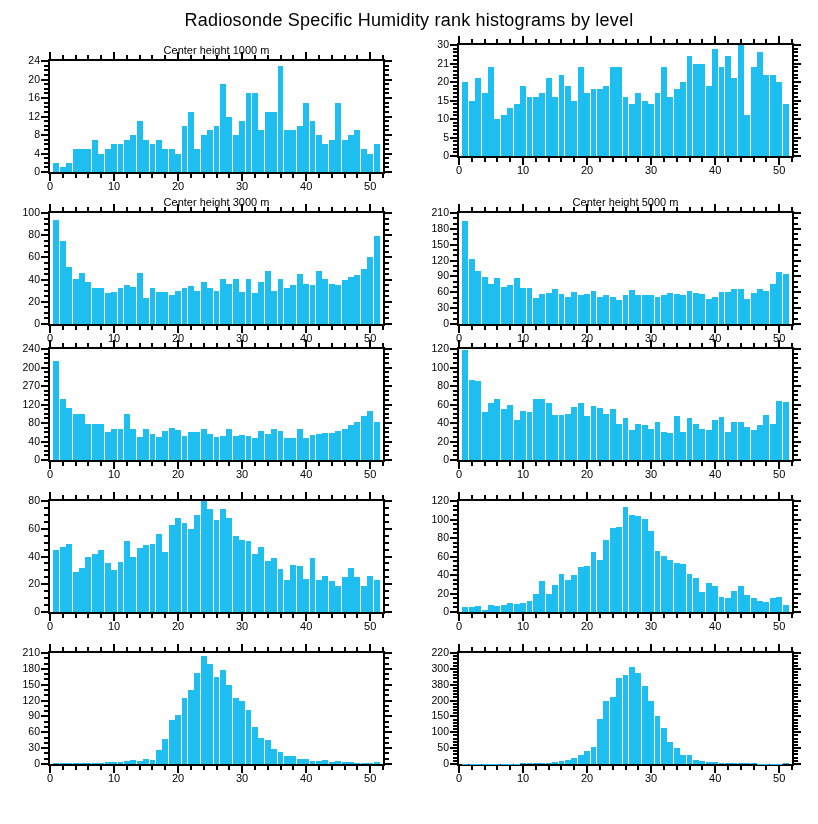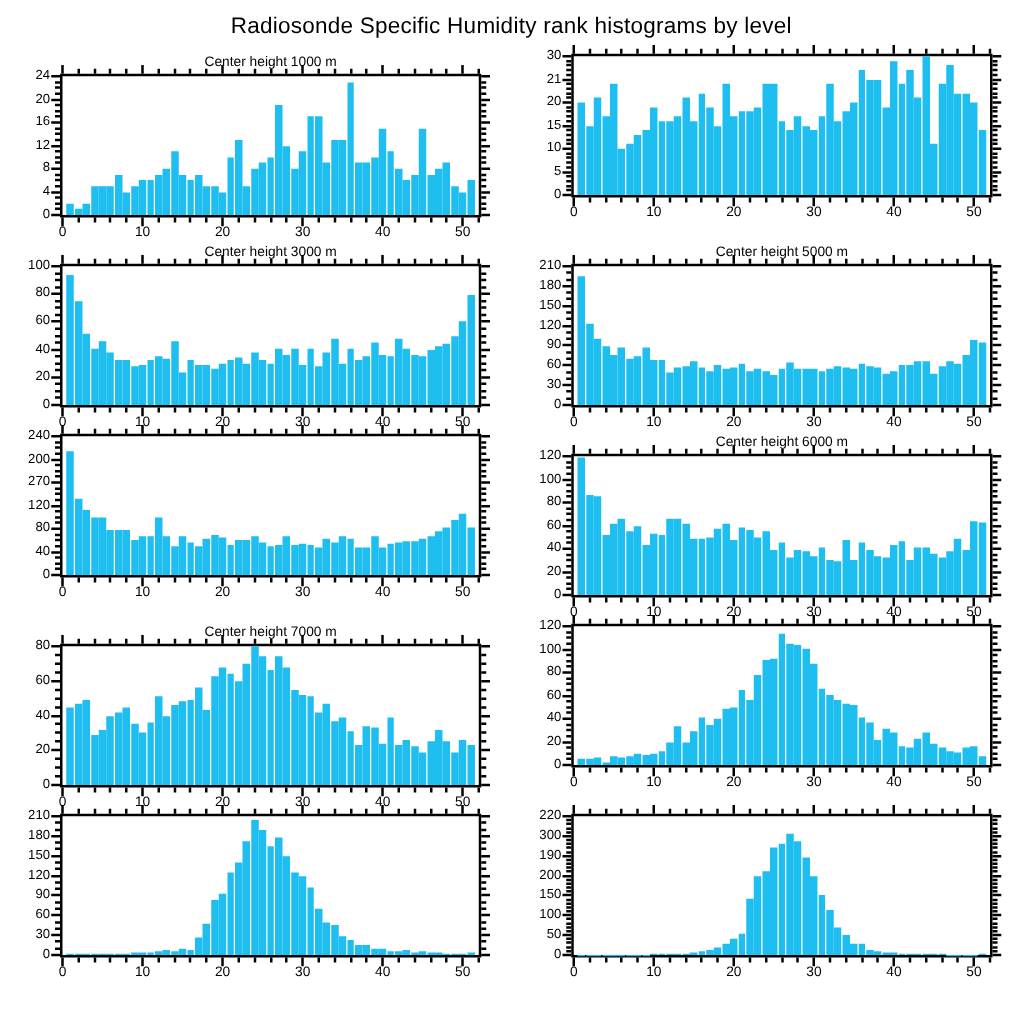--- a/index.html
+++ b/index.html
@@ -910,21 +910,20 @@
           <div class="tick" style="left: 293.577px; bottom: -6px; width: 2px; height: 4px;"></div>
           <div class="tick" style="left: 306.385px; top: -6px; width: 2px; height: 4px;"></div>
           <div class="tick" style="left: 306.385px; bottom: -6px; width: 2px; height: 4px;"></div>
           <div class="tick" style="left: 332px; top: -6px; width: 2px; height: 4px;"></div>
           <div class="tick" style="left: 332px; bottom: -6px; width: 2px; height: 4px;"></div>
         </div>
     </div>
   </div>
 
   <div class="subplot">
-    <div class="sub-title">Center height 6000 m</div>
     <div class="plot-wrap">
       <div class="frame">
           <div class="bar" style="left: 3.46px; width: 5.89px; height: 110.08px; background: rgb(31, 190, 240);"></div>
           <div class="bar" style="left: 9.86px; width: 5.89px; height: 79.55px; background: rgb(31, 190, 240);"></div>
           <div class="bar" style="left: 16.27px; width: 5.89px; height: 78.63px; background: rgb(31, 190, 240);"></div>
           <div class="bar" style="left: 22.67px; width: 5.89px; height: 48.1px; background: rgb(31, 190, 240);"></div>
           <div class="bar" style="left: 29.07px; width: 5.89px; height: 57.35px; background: rgb(31, 190, 240);"></div>
           <div class="bar" style="left: 35.48px; width: 5.89px; height: 61.05px; background: rgb(31, 190, 240);"></div>
           <div class="bar" style="left: 41.88px; width: 5.89px; height: 50.88px; background: rgb(31, 190, 240);"></div>
           <div class="bar" style="left: 48.29px; width: 5.89px; height: 54.57px; background: rgb(31, 190, 240);"></div>
@@ -1086,21 +1085,20 @@
           <div class="tick" style="left: 293.577px; bottom: -6px; width: 2px; height: 4px;"></div>
           <div class="tick" style="left: 306.385px; top: -6px; width: 2px; height: 4px;"></div>
           <div class="tick" style="left: 306.385px; bottom: -6px; width: 2px; height: 4px;"></div>
           <div class="tick" style="left: 332px; top: -6px; width: 2px; height: 4px;"></div>
           <div class="tick" style="left: 332px; bottom: -6px; width: 2px; height: 4px;"></div>
         </div>
     </div>
   </div>
 
   <div class="subplot">
-    <div class="sub-title">Center height 7000 m</div>
     <div class="plot-wrap">
       <div class="frame">
           <div class="bar" style="left: 3.46px; width: 5.89px; height: 62.44px; background: rgb(31, 190, 240);"></div>
           <div class="bar" style="left: 9.86px; width: 5.89px; height: 65.21px; background: rgb(31, 190, 240);"></div>
           <div class="bar" style="left: 16.27px; width: 5.89px; height: 67.99px; background: rgb(31, 190, 240);"></div>
           <div class="bar" style="left: 22.67px; width: 5.89px; height: 40.24px; background: rgb(31, 190, 240);"></div>
           <div class="bar" style="left: 29.07px; width: 5.89px; height: 44.4px; background: rgb(31, 190, 240);"></div>
           <div class="bar" style="left: 35.48px; width: 5.89px; height: 55.5px; background: rgb(31, 190, 240);"></div>
           <div class="bar" style="left: 41.88px; width: 5.89px; height: 58.28px; background: rgb(31, 190, 240);"></div>
           <div class="bar" style="left: 48.29px; width: 5.89px; height: 62.44px; background: rgb(31, 190, 240);"></div>
@@ -1659,21 +1657,21 @@
           <div class="tick" style="right: -9px; top: 78.2857px; width: 7px; height: 2px;"></div>
           <div class="ylab" style="top: 72.2857px;">100</div>
           <div class="tick" style="left: -9px; top: 62.4286px; width: 7px; height: 2px;"></div>
           <div class="tick" style="right: -9px; top: 62.4286px; width: 7px; height: 2px;"></div>
           <div class="ylab" style="top: 56.4286px;">150</div>
           <div class="tick" style="left: -9px; top: 46.5714px; width: 7px; height: 2px;"></div>
           <div class="tick" style="right: -9px; top: 46.5714px; width: 7px; height: 2px;"></div>
           <div class="ylab" style="top: 40.5714px;">200</div>
           <div class="tick" style="left: -9px; top: 30.7143px; width: 7px; height: 2px;"></div>
           <div class="tick" style="right: -9px; top: 30.7143px; width: 7px; height: 2px;"></div>
-          <div class="ylab" style="top: 24.7143px;">190</div>
+          <div class="ylab" style="top: 24.7143px;">380</div>
           <div class="tick" style="left: -9px; top: 14.8571px; width: 7px; height: 2px;"></div>
           <div class="tick" style="right: -9px; top: 14.8571px; width: 7px; height: 2px;"></div>
           <div class="ylab" style="top: 8.85714px;">300</div>
           <div class="tick" style="left: -9px; top: -1px; width: 7px; height: 2px;"></div>
           <div class="tick" style="right: -9px; top: -1px; width: 7px; height: 2px;"></div>
           <div class="ylab" style="top: -7px;">220</div>
           <div class="tick" style="left: -6px; top: 106.829px; width: 4px; height: 2px;"></div>
           <div class="tick" style="right: -6px; top: 106.829px; width: 4px; height: 2px;"></div>
           <div class="tick" style="left: -6px; top: 103.657px; width: 4px; height: 2px;"></div>
           <div class="tick" style="right: -6px; top: 103.657px; width: 4px; height: 2px;"></div>

